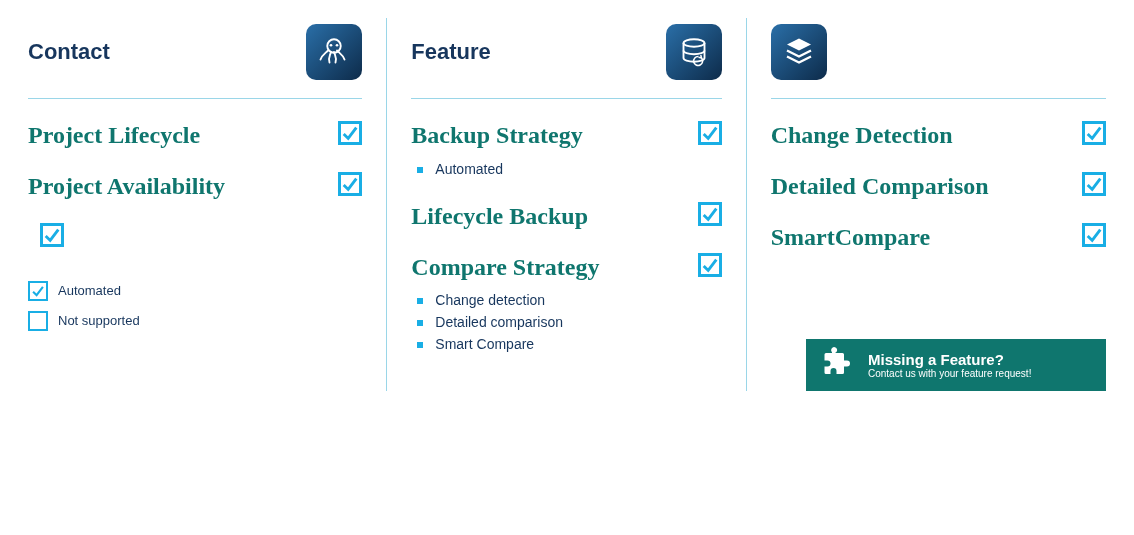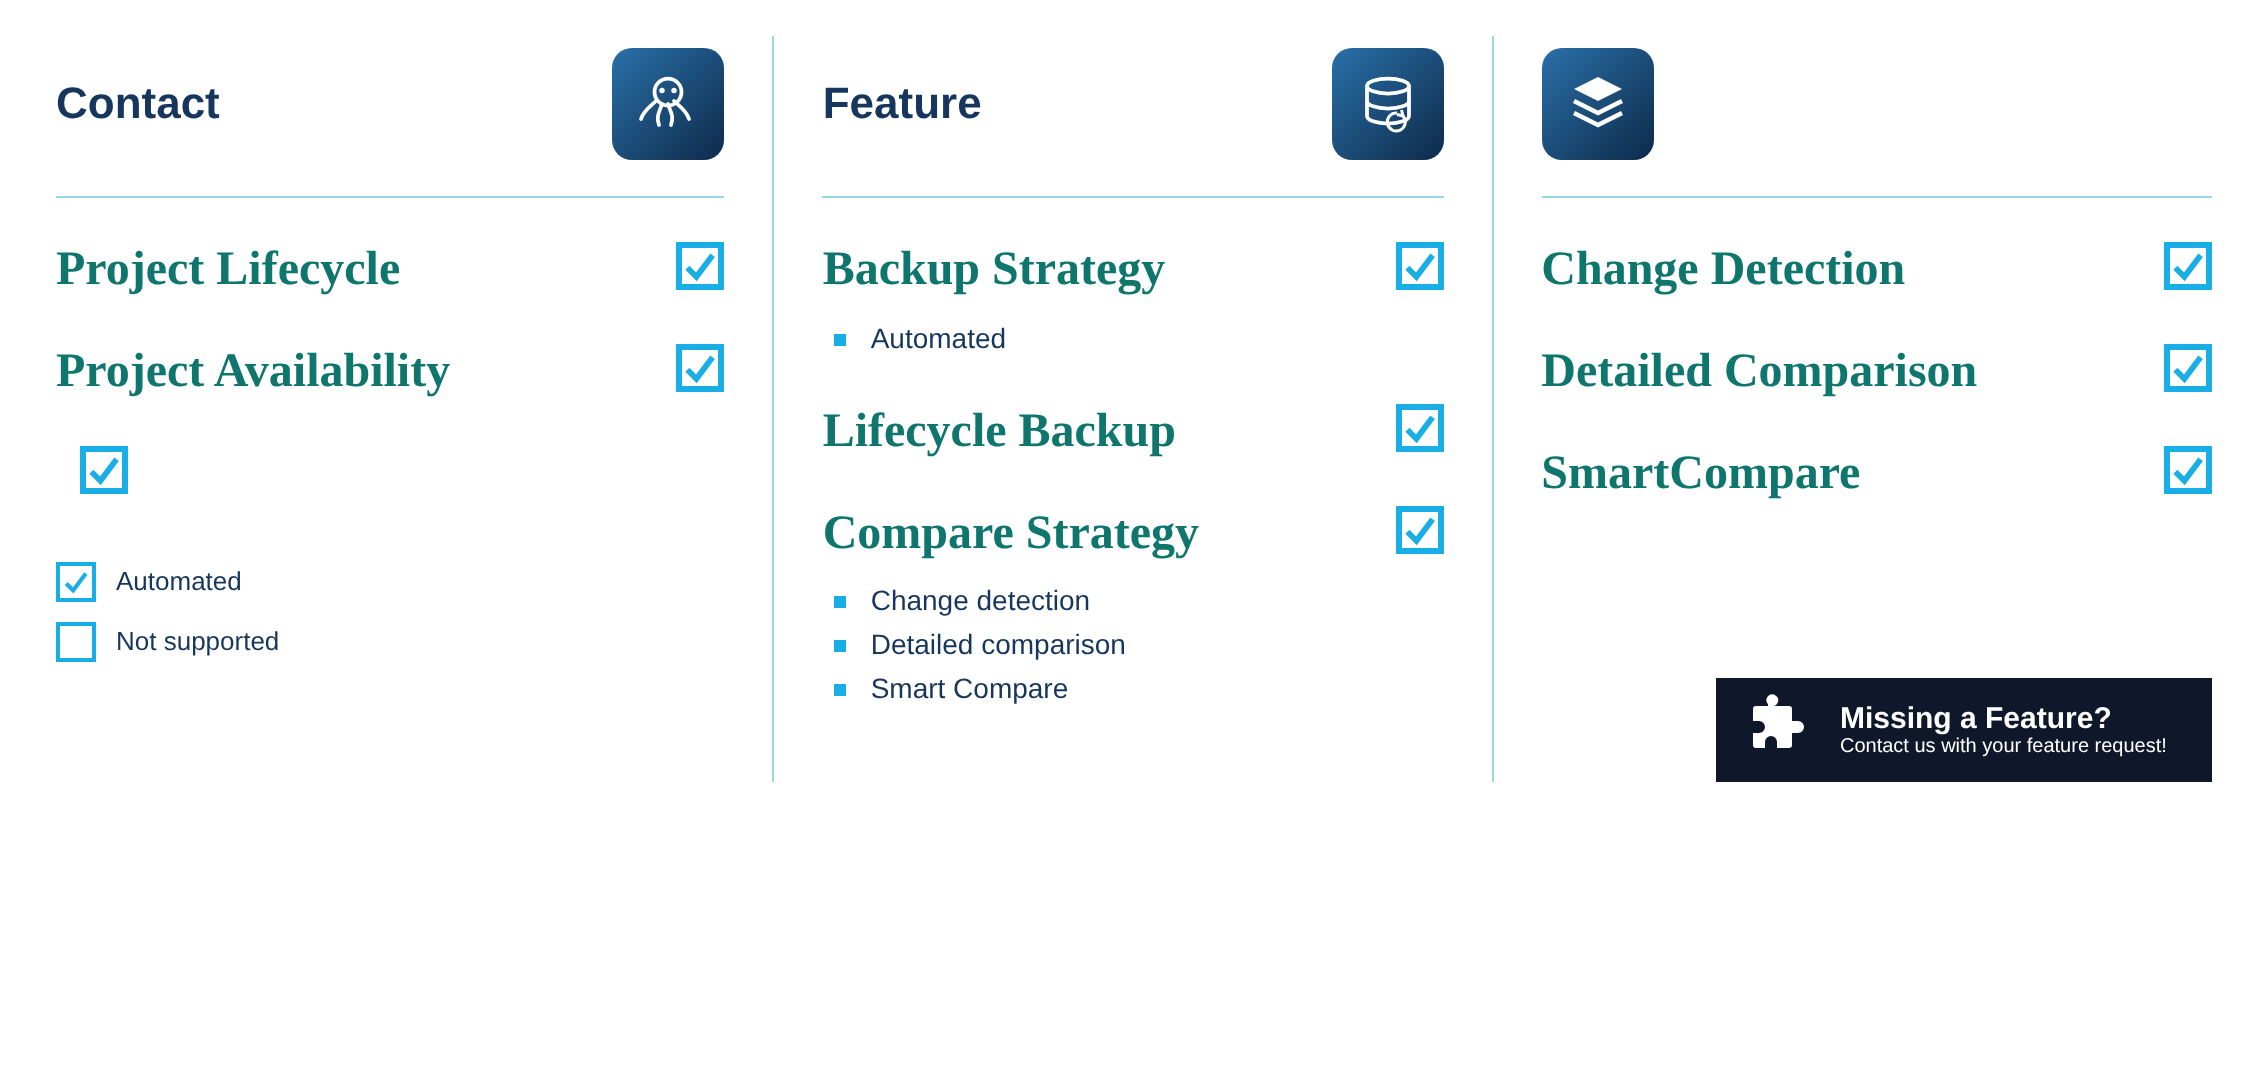--- a/index.html
+++ b/index.html
@@ -95,25 +95,25 @@
   .legend-box {
     width: 20px; height: 20px;
     border: 2.5px solid #19aee5;
     display:inline-flex; align-items:center; justify-content:center;
   }
   .legend-box svg { width:14px; height:14px; stroke:#19aee5; stroke-width:3; fill:none;}
   .legend-label { font-size: 13px; color:#17365d; }
 
   .cta {
     margin-top: 88px;
-    background: #0f172a;
+    background: #0f766e;
     color:#fff;
     display:flex; align-items:center; gap:12px;
     padding: 8px 14px;
-    width: 248px;
+    width: 300px;
     margin-left:auto;
   }
   .cta-icon { width:36px; height:36px; }
   .cta-icon svg { width:100%; height:100%; fill:#fff; }
   .cta-title { font-size: 15px; font-weight:700; }
   .cta-sub { font-size: 10px; }
 </style>
 </head>
 <body>
 

